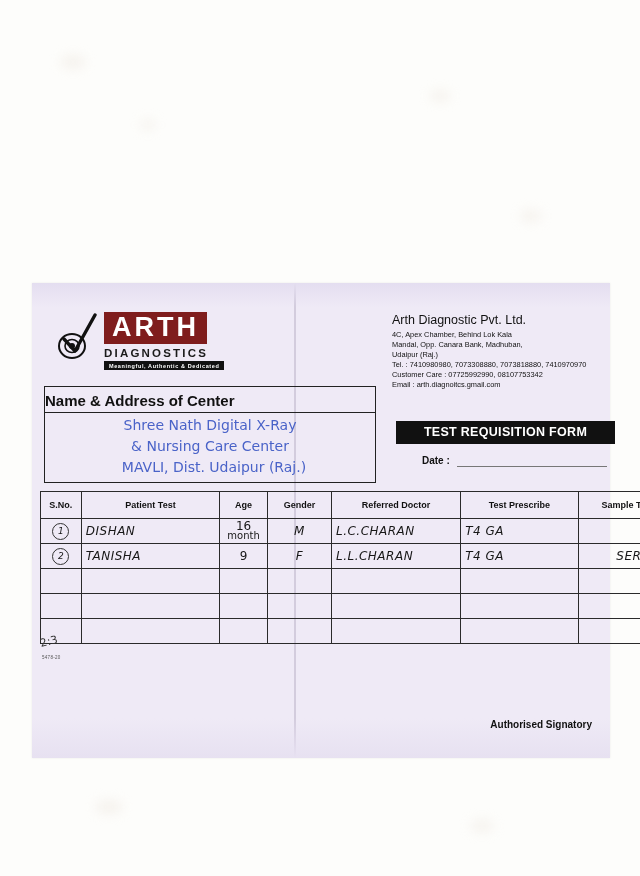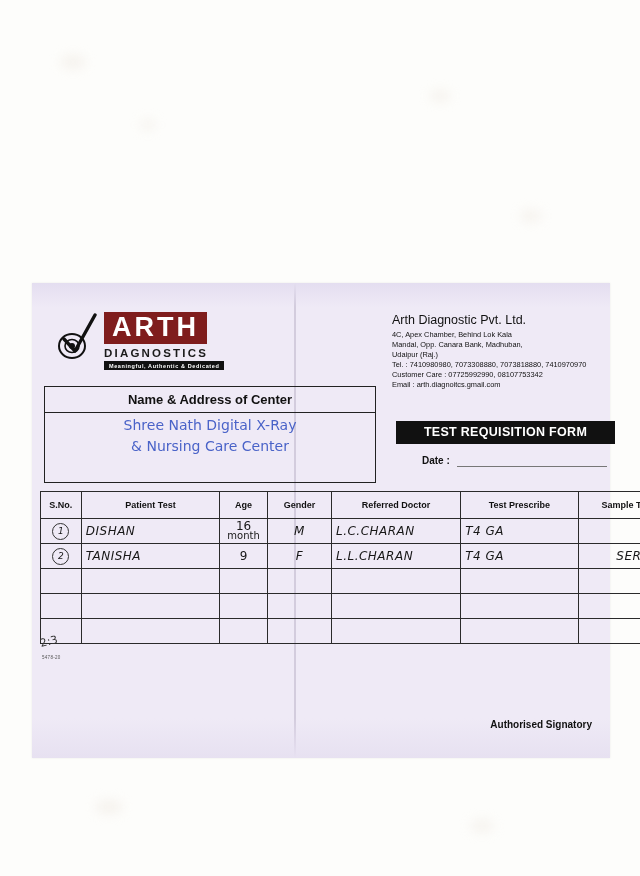--- a/index.html
+++ b/index.html
@@ -122,22 +122,22 @@
   
   #center-box {
     position: absolute;
     left: 12px;
     top: 103px;
     width: 330px;
     height: 95px;
     border: 1.4px solid #222;
   }
   #center-box-title {
-    text-align: center;
-    font-size: 13px;
+    text-align: left;
+    font-size: 15px;
     font-weight: bold;
     padding-top: 5px;
     color: #111;
   }
   #center-box-rule {
     position: absolute;
     left: 0; right: 0; top: 25px;
     border-top: 1.2px solid #222;
   }
   #center-handwriting {
@@ -302,20 +302,21 @@
       <div class="company-line">Customer Care : 07725992990, 08107753342</div>
       <div class="company-line">Email : arth.diagnoitcs.gmail.com</div>
     </div>
 
     <div id="center-box">
       <div id="center-box-title">Name &amp; Address of Center</div>
       <div id="center-box-rule"></div>
       <div id="center-handwriting">
         <div>Shree Nath Digital X-Ray</div>
         <div>&amp; Nursing Care Center</div>
+        <div class="l3">MAVLI, Dist. Udaipur (Raj.)</div>
       </div>
     </div>
 
     <div id="requisition-title">TEST REQUISITION FORM</div>
     <div id="date-label">Date :</div>
     <div id="date-rule"></div>
 
     <table id="req-table">
       <thead>
         <tr>

